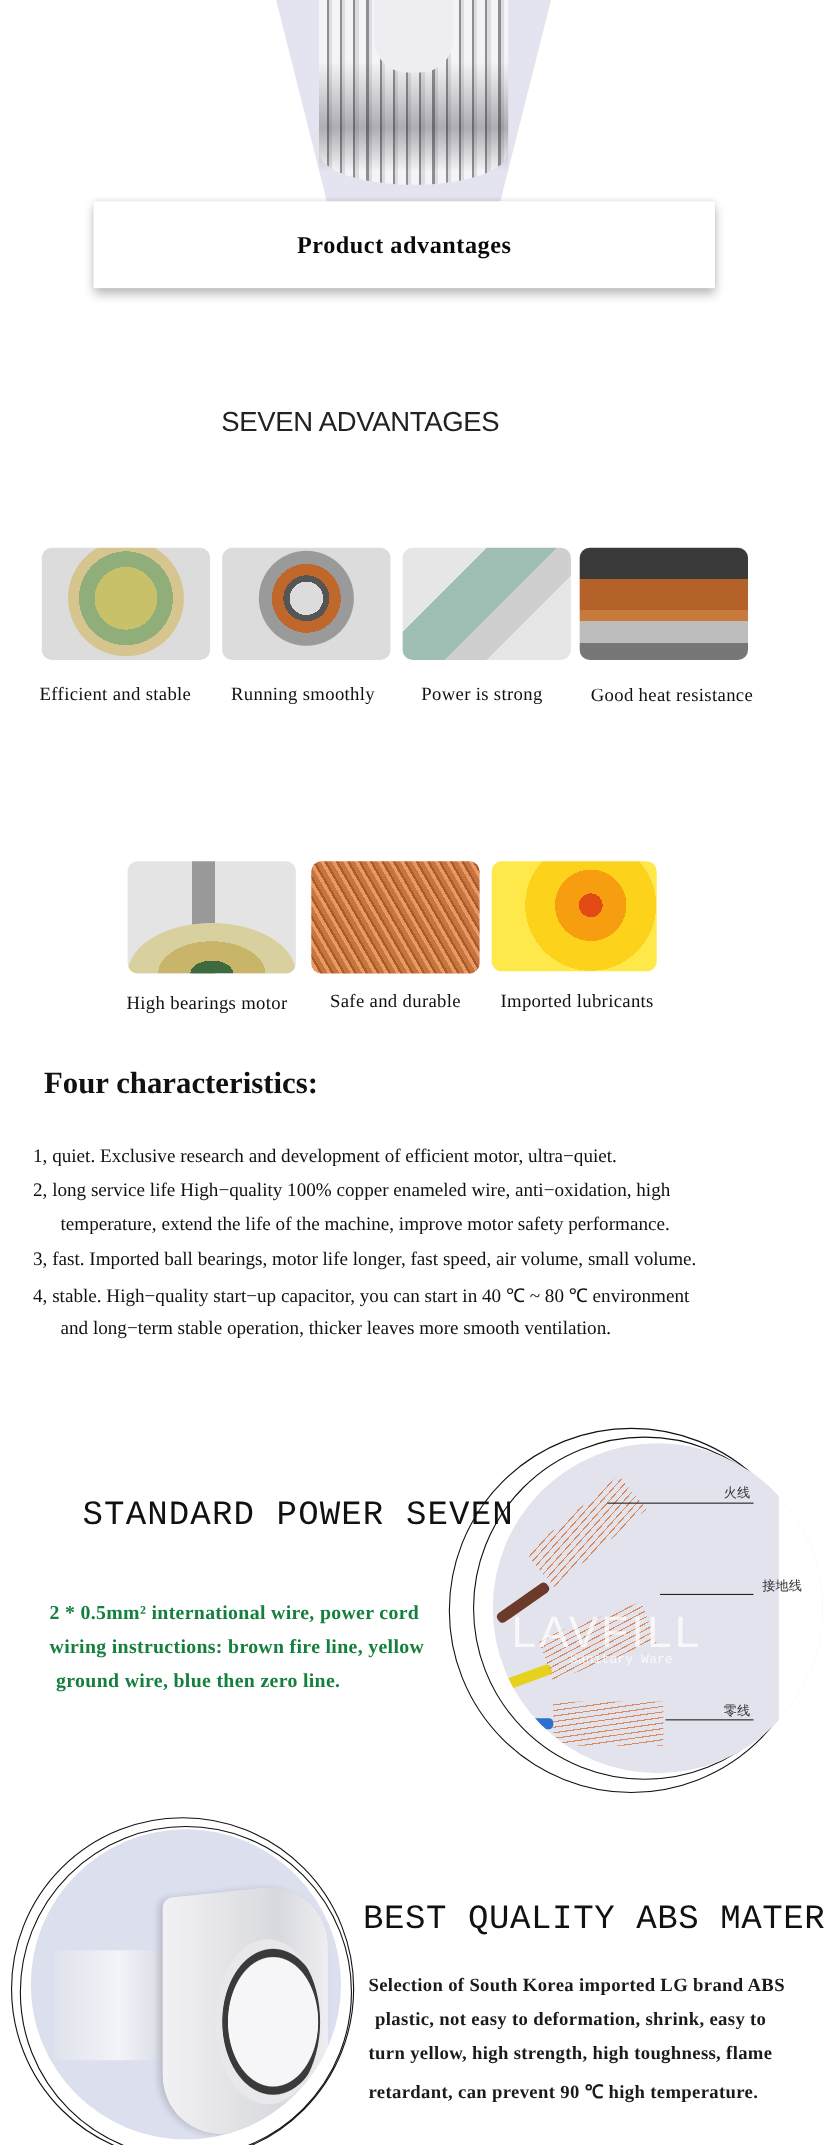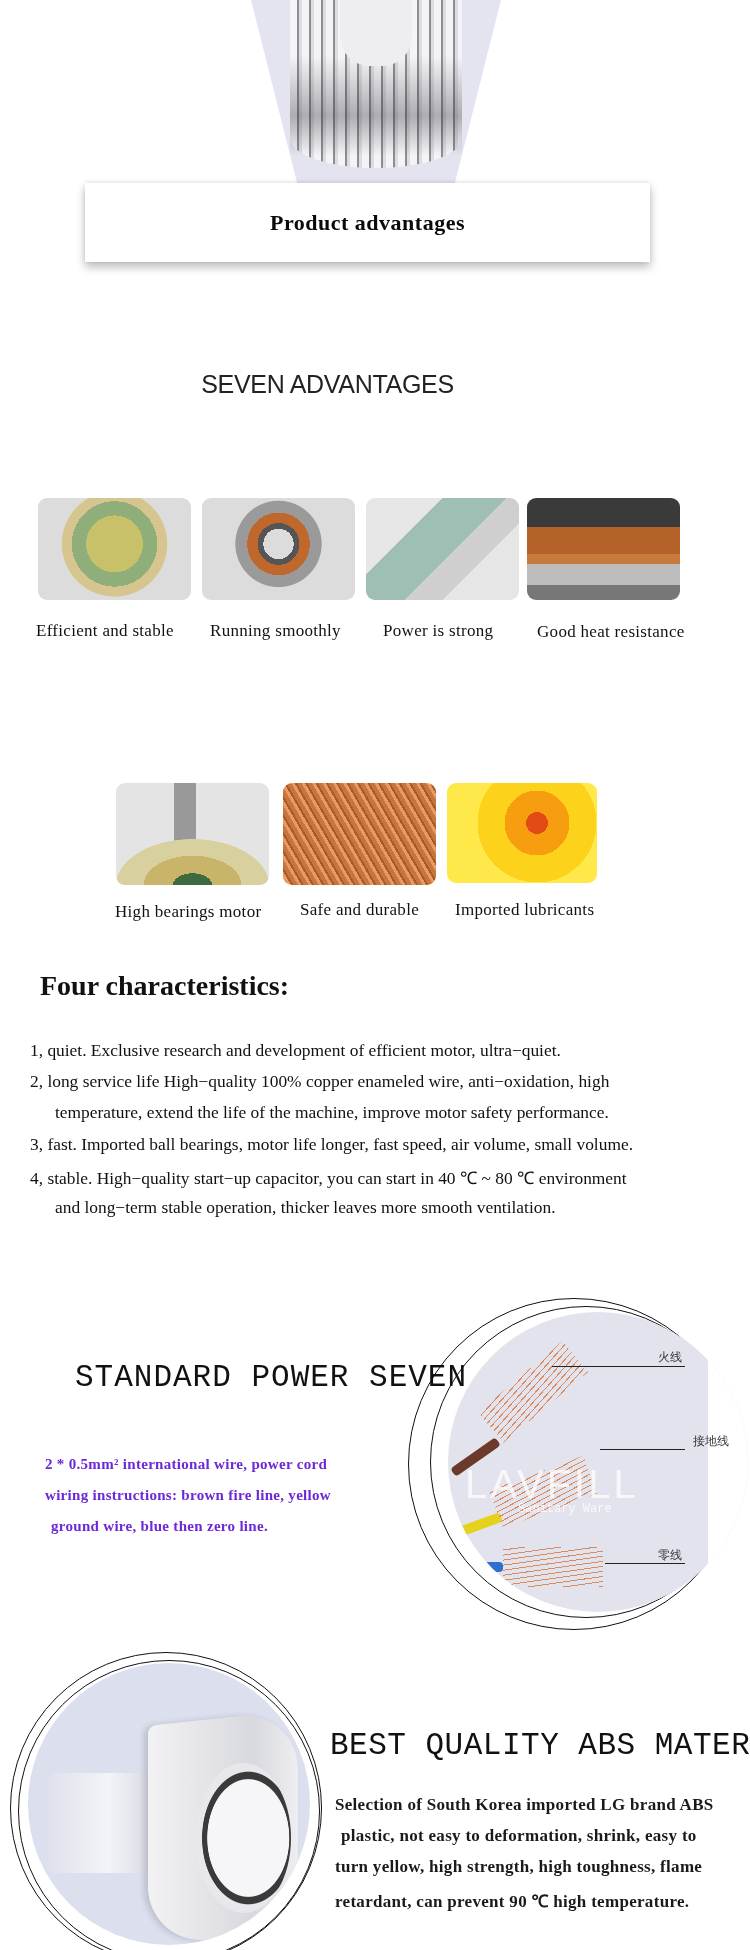--- a/index.html
+++ b/index.html
@@ -27,21 +27,21 @@
   .t-heat{background:linear-gradient(180deg,#3a3a3a 0 28%,#b5612a 28% 55%,#c77a3c 55% 65%,#bdbdbd 65% 85%,#777 85%);}
   .t-shaft{background:linear-gradient(90deg,#e4e4e4 0 38%,#999 38% 52%,#e4e4e4 52%);}
   .t-shaft::after{content:"";position:absolute;left:0;bottom:0;width:100%;height:45%;background:radial-gradient(ellipse at 50% 100%,#3d6a3e 0 18%,#c9b56a 18% 45%,#d9d0a0 45% 70%,transparent 71%);}
   .t-copper{background:repeating-linear-gradient(60deg,#c8743e 0 4px,#e89a62 4px 7px,#a85a2a 7px 9px);}
   .t-lube{background:radial-gradient(circle at 60% 40%,#e24b15 0 10%,#f79e10 10% 30%,#fcd21a 30% 55%,#ffe84a 55%);}
 
   .four-title{left:40px;top:970px;font-family:"Liberation Serif",serif;font-weight:bold;font-size:28px;color:#111;}
   .li{position:absolute;font-family:"Liberation Serif",serif;font-size:17.4px;color:#111;white-space:nowrap;}
 
   .cord-title{left:75px;top:1360px;font-family:"Liberation Mono","DejaVu Sans Mono",monospace;font-size:31px;color:#111;letter-spacing:1px;}
-  .cord-body{position:absolute;font-family:"Liberation Serif",serif;font-weight:bold;font-size:15px;color:#6d28d9;white-space:nowrap;letter-spacing:.3px;}
+  .cord-body{position:absolute;font-family:"Liberation Serif",serif;font-weight:bold;font-size:18px;color:#15803d;white-space:nowrap;letter-spacing:.3px;}
 
   .ring{position:absolute;border:1.5px solid #111;border-radius:50%;}
   .wire-circle{position:absolute;left:448px;top:1312px;width:300px;height:300px;border-radius:50%;overflow:hidden;background:#e2e3ec;}
   .wire-circle .cut{position:absolute;right:0;top:0;width:40px;height:100%;background:#fff;}
   .wire{position:absolute;height:10px;border-radius:4px;}
   .strands{position:absolute;height:40px;background:repeating-linear-gradient(-8deg,#d98a5e 0 1px,transparent 1px 5px);}
   .cn{position:absolute;font-family:"DejaVu Sans",sans-serif;font-size:12px;color:#333;}
   .leader{position:absolute;height:1px;background:#222;}
   .wm{position:absolute;left:465px;top:1462px;font-family:"Liberation Sans",sans-serif;font-size:40px;color:rgba(255,255,255,.75);letter-spacing:3px;}
   .wm2{position:absolute;left:518px;top:1502px;font-family:Liberation Mono, monospace;font-size:12px;color:rgba(255,255,255,.8);}

